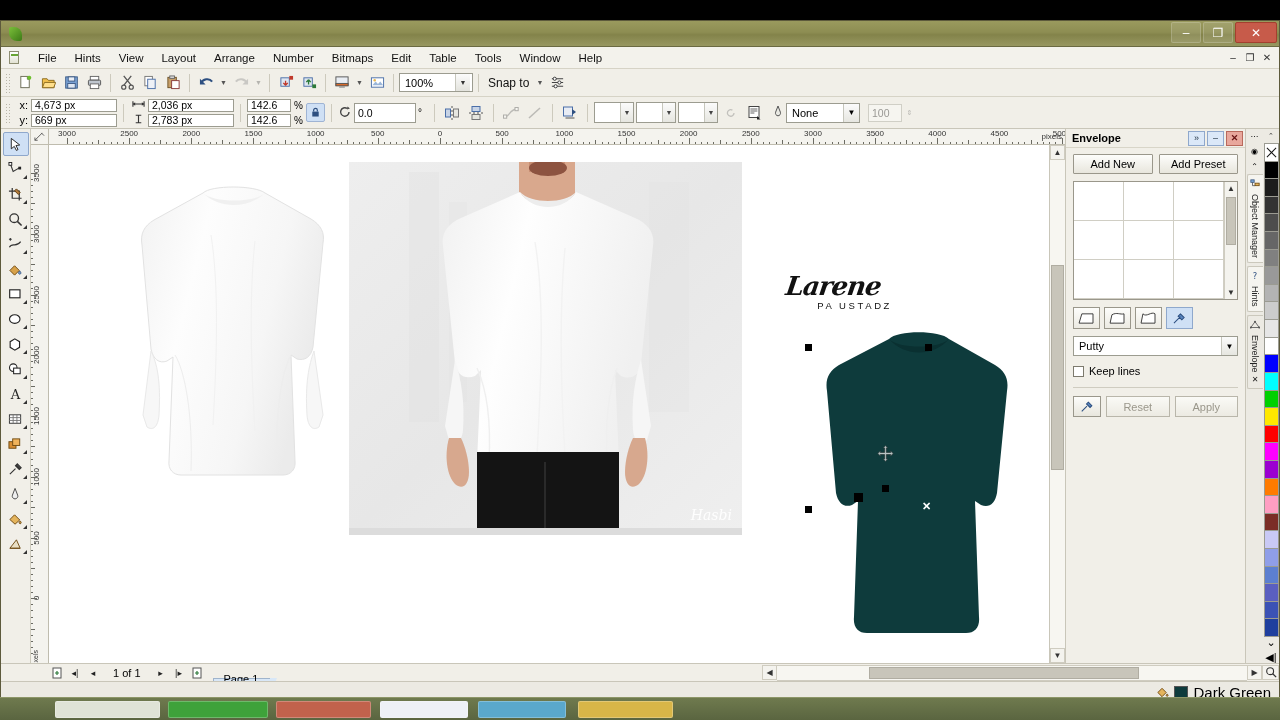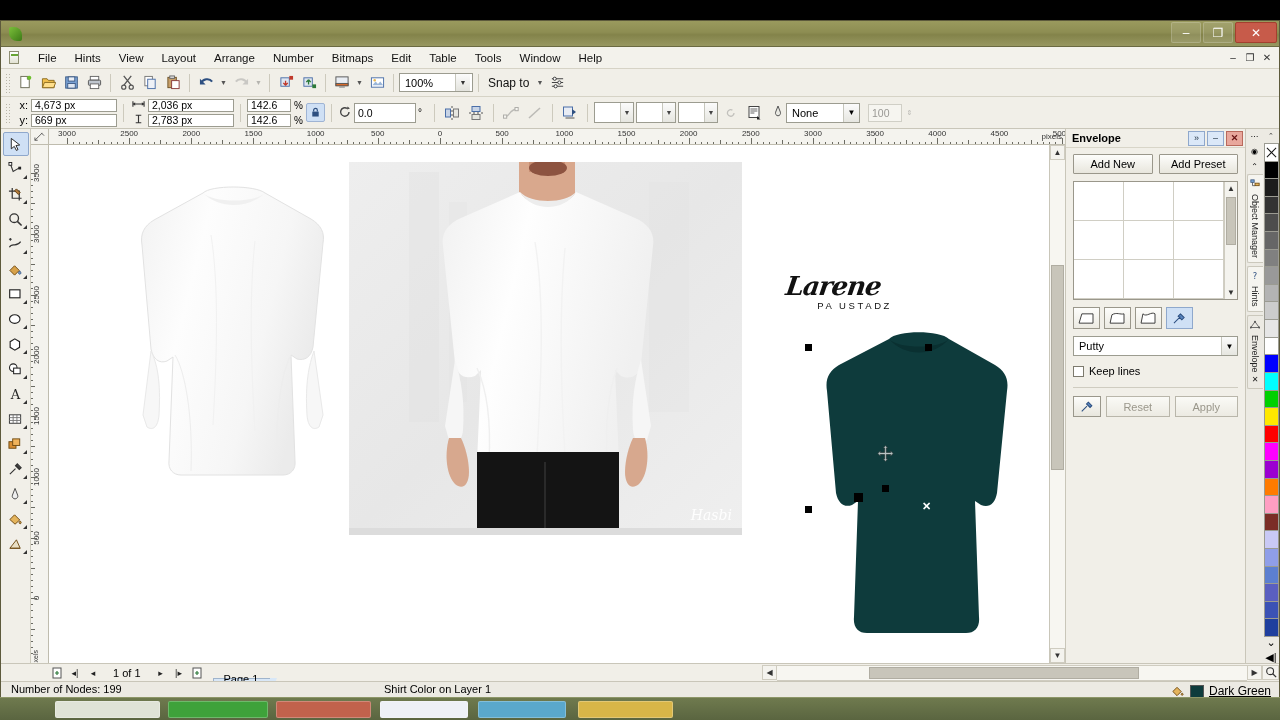--- a/index.html
+++ b/index.html
@@ -213,21 +213,21 @@
   .st-coord { position:absolute; left:10px; }
   .st-obj { position:absolute; left:383px; }
   .st-hint { position:absolute; left:120px; }
   .st-fill { position:absolute; right:8px; top:2px; display:flex; flex-direction:column; gap:3px;}
   .fillrow { display:flex; align-items:center; gap:5px; }
   .fillrow .ic { width:14px; height:14px; display:flex;align-items:center;justify-content:center;}
   .fillrow .sw { width:14px; height:13px; border:1px solid #555; }
   .fillrow .swx { width:14px; height:13px; border:1px solid #555; background:#fff; position:relative;}
   .fillrow .swx:before,.fillrow .swx:after{content:"";position:absolute;left:0;top:50%;width:100%;height:1px;background:#111;}
   .fillrow .swx:before{transform:rotate(38deg);} .fillrow .swx:after{transform:rotate(-38deg);}
-  .fillrow .lb { font-size:12px;text-decoration:underline; }
+  .fillrow .lb { font-size:15px;text-decoration:underline; }
 
   
   .shirt-left { position:absolute; left:66px; top:30px; width:235px; height:320px;}
   .photo { position:absolute; left:300px; top:17px; width:393px; height:373px; background:#e9e9e9;}
   .logo { position:absolute; left:737px; top:128px; width:108px; }
   .logo .scr { font-family:"DejaVu Serif", serif; font-style:italic; font-weight:bold;
       font-size:26px; letter-spacing:-1px; color:#111; transform:skewX(-8deg); line-height:1;}
   .logo .sub { font-size:9.5px; letter-spacing:2.6px; color:#111; text-align:right;
       margin-top:1px; padding-right:2px;}
   .green-shirt { position:absolute; left:758px; top:172px; width:225px; height:330px;}
@@ -1267,24 +1267,20 @@
         <div class="sb-btn" style="width:17px">
           <svg width="12" height="12" viewBox="0 0 14 14">
               <circle cx="6" cy="6" r="4" fill="none" stroke="#333" stroke-width="1.3"></circle>
               <path d="M9 9l4 4" stroke="#333" stroke-width="1.5"></path>
             </svg>
         </div>
       </div>
     </div>
 
     <div class="statusbar">
-      <div class="st-row st-a">
-        <span class="st-nodes">Number of Nodes: 199</span>
-        <span class="st-obj">Shirt Color on Layer 1</span>
-      </div>
       <div class="st-row st-b">
         <span class="st-coord">( 4,210 , 1,197 )</span>
         <span class="st-hint">Click an object twice for rotating/skewing; dbl-clicking tool selects all objects; Shift+click multi-selects; Alt+click digs; Ctrl+click selects in a group</span>
       </div>
       <div class="st-fill">
         <div class="fillrow">
           <span class="ic">
             <svg width="13" height="13" viewBox="0 0 14 14">
                 <path d="M2 7l4.5-4.5L11 7l-4.5 4.5z" fill="#e4b45c" stroke="#6f4a12"></path>
                 <path d="M12 8.5c1 1.2 1.2 1.8.7 2.3a1 1 0 01-1.4 0c-.5-.5-.3-1.1.7-2.3z" fill="#d8ab54" stroke="#6f4a12"></path>

